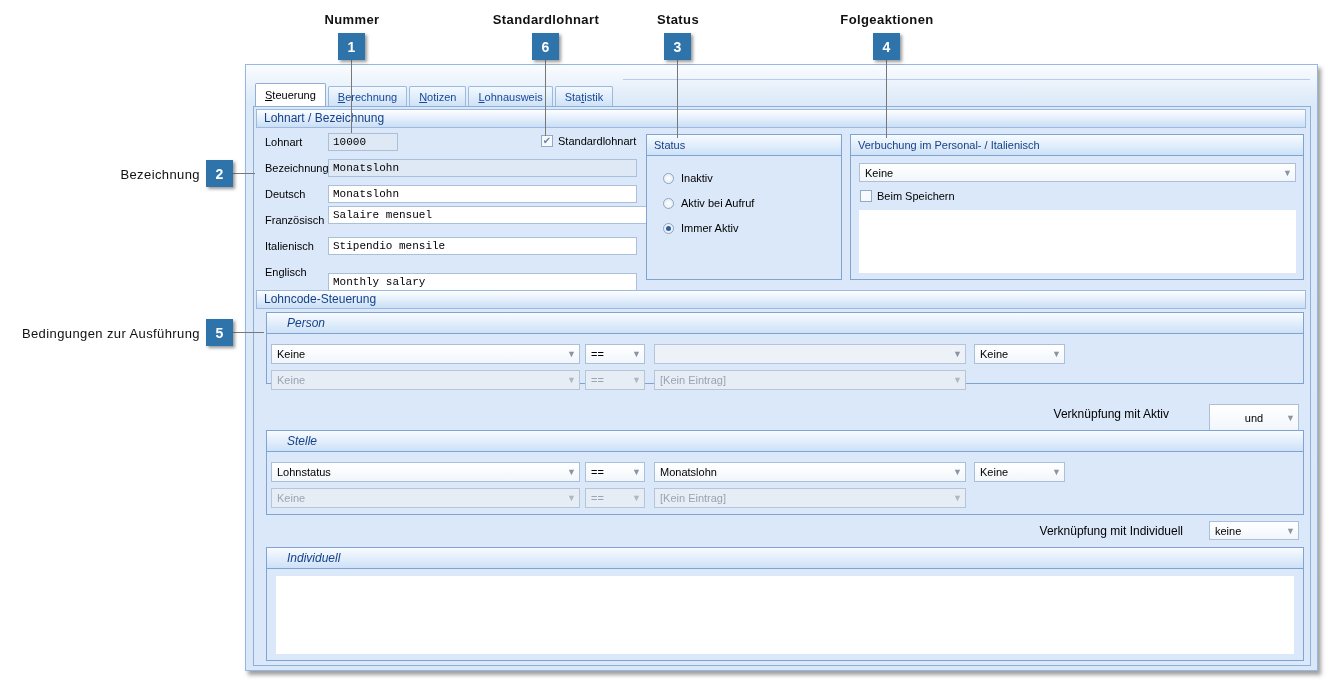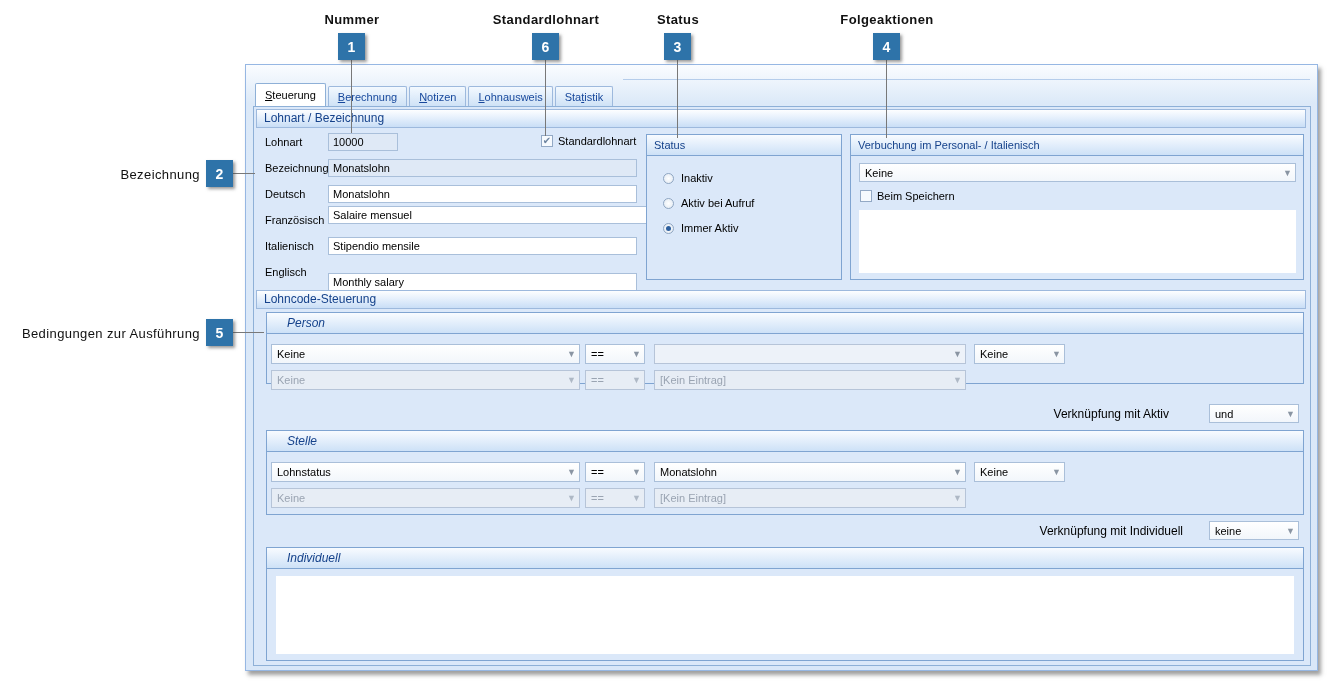--- a/index.html
+++ b/index.html
@@ -49,21 +49,21 @@
   
   .sec-header{position:absolute;left:2px;width:1050px;height:19px;box-sizing:border-box;
       background:linear-gradient(#fdfeff,#e6f0fc 45%,#c9def6);
       border:1px solid #9db9dd;color:#15428b;font-size:12px;line-height:17px;padding-left:7px;}
   #sec1{top:2px}#sec2{top:183px}
 
   
   .flabel{position:absolute;left:11px;font-size:11px;color:#000;}
   .tinput{position:absolute;left:74px;height:18px;box-sizing:border-box;
       border:1px solid #a9bfda;background:#fff;font-size:11px;padding:1px 4px;
-      font-family:Liberation Sans, sans-serif;color:#000;}
+      font-family:Liberation Mono, monospace;color:#000;}
   .tinput.ro{background:#dfe9f6;}
   #inp-lohnart{top:26px;width:70px}#inp-bez{top:52px;width:309px}
   #inp-deu{top:78px;width:309px}#inp-fra{top:99px;width:356px}
   #inp-ita{top:130px;width:309px}#inp-eng{top:166px;width:309px}
 
   .cb-row{position:absolute;display:flex;align-items:center;gap:5px;font-size:11px;color:#000;}
   .cbbox{width:12px;height:12px;box-sizing:border-box;border:1px solid #93a9c5;
       background:#f6fafe;display:flex;align-items:center;justify-content:center;
       font-size:10px;line-height:10px;color:#6d84a0;font-weight:bold;}
   #cb-std{left:287px;top:28px;}
@@ -99,21 +99,21 @@
   #grp-stelle{left:12px;top:323px;width:1038px;height:85px;}
   #grp-ind{left:12px;top:440px;width:1038px;height:114px;}
   #ind-white{left:9px;top:28px;width:1018px;height:78px;}
   .r1{top:31px}.r2{top:57px}
   .c1{left:4px;width:309px}.c2{left:318px;width:60px}
   .c3{left:387px;width:312px}.c4{left:707px;width:91px}
 
   .link-label{position:absolute;font-size:12px;color:#000;white-space:nowrap;}
   #link-stelle-label{right:141px;top:300px}
   #link-ind-label{right:127px;top:417px}
-  #link-stelle-dd{left:955px;top:297px;width:90px;height:19px;}
+  #link-stelle-dd{left:955px;top:297px;width:90px;height:27px;justify-content:center;}
   #link-ind-dd{left:955px;top:414px;width:90px;height:19px;}
 </style>
 </head>
 <body>
 
 <div class="ct" id="ct-nummer">Nummer</div>
 <div class="ct" id="ct-std">Standardlohnart</div>
 <div class="ct" id="ct-status">Status</div>
 <div class="ct" id="ct-folge">Folgeaktionen</div>
 <div class="cl" id="cl-bez">Bezeichnung</div>

